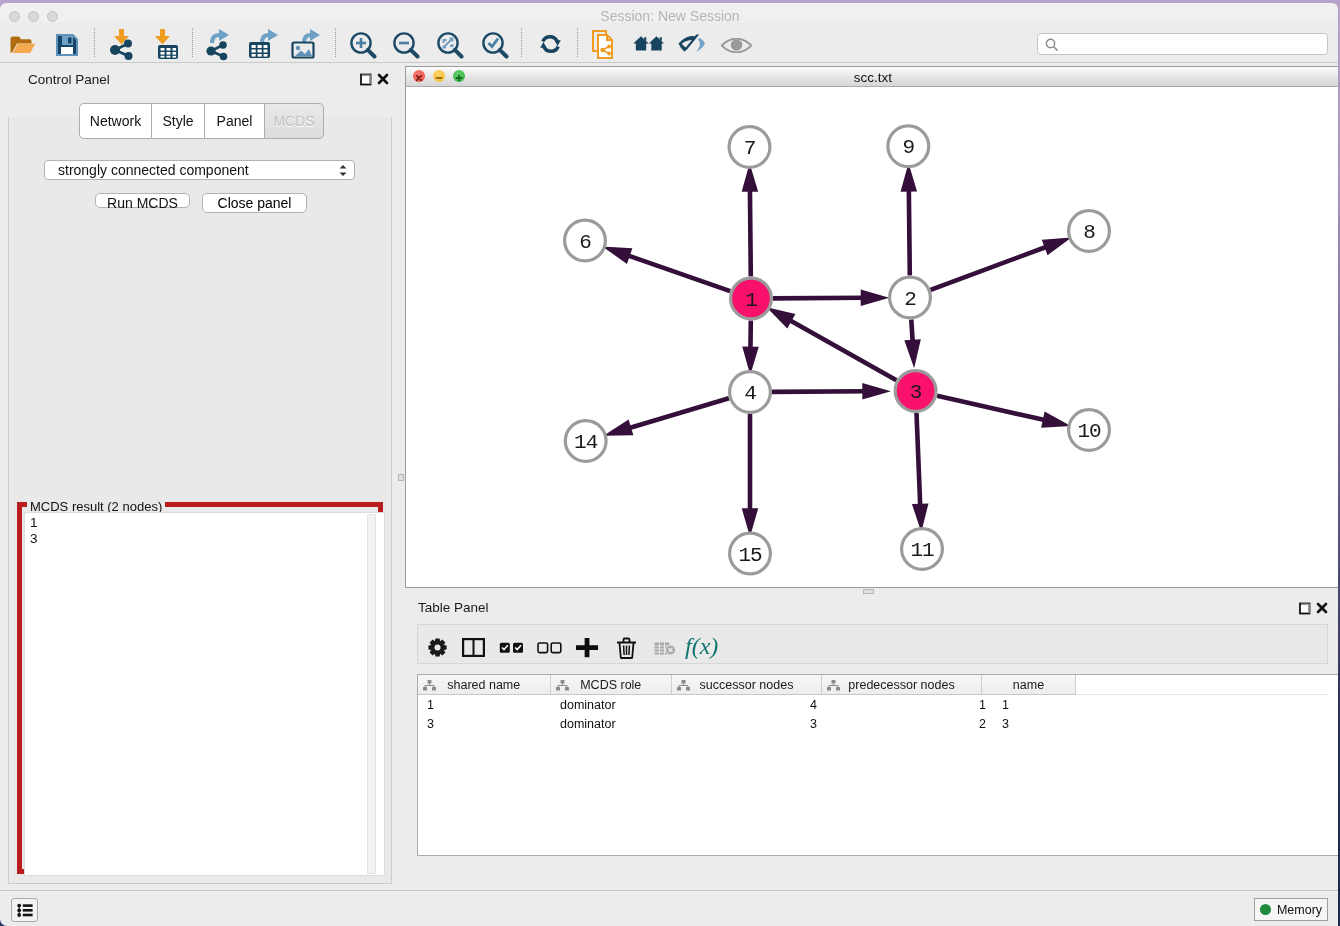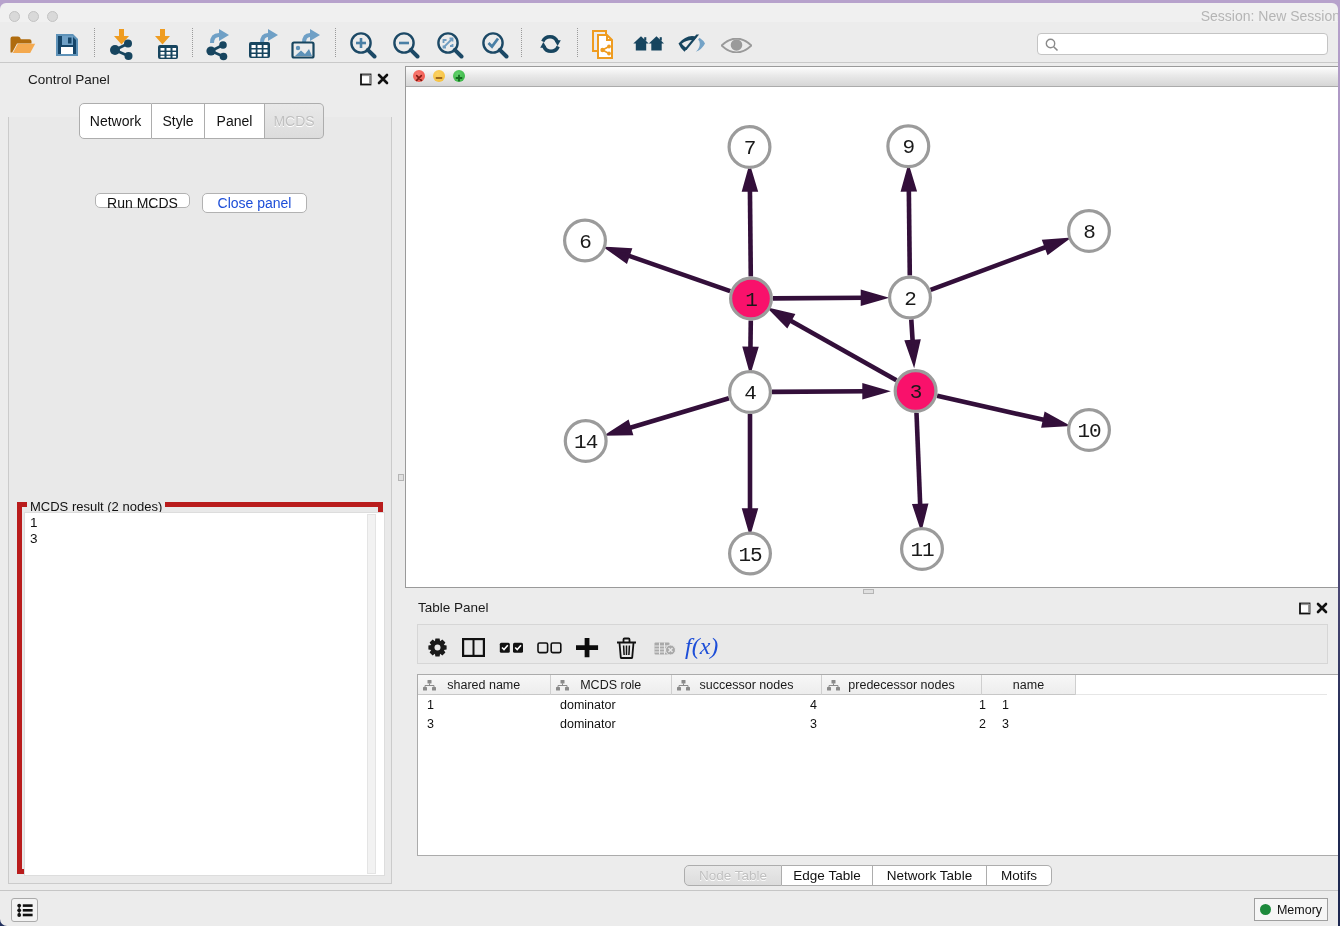--- a/index.html
+++ b/index.html
@@ -4,21 +4,21 @@
 *{margin:0;padding:0;box-sizing:border-box}
 html,body{width:1340px;height:926px;overflow:hidden}
 body{font-family:"Liberation Sans",sans-serif;background:#ececec;position:relative}
 .abs{position:absolute}
 
 #deskTop{left:0;top:0;width:1340px;height:9px;background:#b7a2cc}
 #deskRight{right:0;top:0;width:2px;height:926px;background:linear-gradient(#b7a2cc 0%,#a791c0 20%,#5e5584 55%,#232c55 80%,#1d2750 100%)}
 
 #titlebar{left:0;top:3px;width:1338px;height:19px;background:#f0f0f0;border-radius:6px 6px 0 0}
 .tbdot{position:absolute;top:8px;width:11px;height:11px;border-radius:50%;background:#d9d9d9;border:1px solid #c3c3c3}
-#titletext{position:absolute;top:5px;left:0;width:1340px;text-align:right;font-size:14px;color:#b5b5b5}
+#titletext{position:absolute;top:5px;left:0;width:1340px;text-align:center;font-size:14px;color:#b5b5b5}
 
 #toolbar{left:0;top:22px;width:1338px;height:41px;background:#ececec;border-bottom:1px solid #c9c9c9}
 .sep{position:absolute;top:6px;height:29px;width:0;border-left:1px dotted #9a9a9a}
 .ticon{position:absolute}
 #searchbox{position:absolute;left:1037px;top:11px;width:291px;height:22px;background:#fff;border:1px solid #c4c4c4;border-radius:4px}
 
 #cpanel{left:0;top:63px;width:400px;height:827px}
 #cpTitle{position:absolute;left:28px;top:9px;font-size:13.5px;color:#1a1a1a}
 #cpBody{position:absolute;left:8px;top:54px;width:384px;height:767px;background:#e9e9e9;border:1px solid #cbcbcb;border-top:none}
 .tabstrip{position:absolute;display:flex;font-size:14px;color:#111}
@@ -222,32 +222,38 @@
  <svg style="position:absolute;left:377px;top:10px" width="12" height="12" viewBox="0 0 12 12">
       <path d="M2,2 L10,10 M10,2 L2,10" stroke="#111" stroke-width="2.6" stroke-linecap="round"></path>
     </svg>
  <div id="cpBody"></div>
  <div class="tabstrip" style="left:79px;top:40px;height:36px">
   <div class="tab" style="width:73px">Network</div>
   <div class="tab" style="width:53px">Style</div>
   <div class="tab" style="width:60px">Panel</div>
   <div class="tab sel" style="width:59px">MCDS</div>
  </div>
+ <div style="position:absolute;left:44px;top:97px;width:311px;height:20px;background:#fff;border:1px solid #b2b2b2;border-radius:4px;font-size:14px;color:#111;line-height:18px;padding-left:13px">strongly connected component
+   <svg style="position:absolute;right:6px;top:3px" width="10" height="13" viewBox="0 0 10 13">
+        <path d="M1.5,4.5 L5,1 L8.5,4.5 Z M1.5,8.5 L5,12 L8.5,8.5 Z" fill="#333"></path>
+      </svg>
+ </div>
  <div style="position:absolute;left:95px;top:130px;width:95px;height:15px;background:#fff;border:1px solid #b2b2b2;border-radius:5px;font-size:14px;color:#111;text-align:center;line-height:18px">Run MCDS</div>
- <div style="position:absolute;left:202px;top:130px;width:105px;height:20px;background:#fff;border:1px solid #b2b2b2;border-radius:5px;font-size:14px;color:#1d4ed8;text-align:center;line-height:18px">Close panel</div>
+ <div style="position:absolute;left:202px;top:130px;width:105px;height:20px;background:#fff;border:1px solid #b2b2b2;border-radius:5px;font-size:14px;color:#000000;text-align:center;line-height:18px">Close panel</div>
  <div style="position:absolute;left:17px;top:439px;width:366px;height:372px;border:5px solid #b91c1c">
    <div style="position:absolute;left:5px;top:-8px;background:#e9e9e9;padding:0 3px;font-size:13px;color:#111">MCDS result (2 nodes)</div>
    <div style="position:absolute;left:2px;top:5px;width:361px;height:364px;background:#fff;border:1px solid #ddd;font-size:13.5px;color:#111">
      <div style="padding:2px 0 0 5px;line-height:15.5px">1<br>3</div>
      <div style="position:absolute;right:8px;top:1px;width:9px;height:360px;background:#f2f2f2;border:1px solid #e4e4e4"></div>
    </div>
  </div>
 </div>
 <div class="abs" id="netframe">
  <div id="nfTitle"></div>
+ <div id="nfText">scc.txt</div>
  <div class="macdot" style="left:7px;background:radial-gradient(circle at 40% 35%,#f87b72,#ee4d43)">
    <svg width="12" height="12" viewBox="0 0 13 13">
         <path d="M4,4 L9,9 M9,4 L4,9" stroke="#7e1c14" stroke-width="1.8" stroke-linecap="round"></path>
       </svg></div>
  <div class="macdot" style="left:27px;background:radial-gradient(circle at 40% 35%,#fbd164,#f5bd34)">
    <svg width="12" height="12" viewBox="0 0 13 13">
         <line x1="3" y1="6.5" x2="10" y2="6.5" stroke="#99621a" stroke-width="2"></line>
       </svg></div>
  <div class="macdot" style="left:47px;background:radial-gradient(circle at 40% 35%,#63d16c,#2eae3c)">
    <svg width="12" height="12" viewBox="0 0 13 13">
@@ -363,21 +369,21 @@
         <g stroke="#e9e9e9" stroke-width="1">
           <line x1="0.5" y1="4" x2="15.5" y2="4"></line>
           <line x1="0.5" y1="7" x2="15.5" y2="7"></line>
           <line x1="0.5" y1="10" x2="15.5" y2="10"></line>
           <line x1="5.5" y1="0.5" x2="5.5" y2="12.5"></line>
           <line x1="10.5" y1="0.5" x2="10.5" y2="12.5"></line>
         </g>
         <circle cx="16.5" cy="8" r="5" fill="#a9a9a9" stroke="#e9e9e9" stroke-width="1"></circle>
         <path d="M14.5,6 L18.5,10 M18.5,6 L14.5,10" stroke="#e9e9e9" stroke-width="1.4"></path>
       </svg>
-  <div style="position:absolute;left:267px;top:8px;font-family:'Liberation Serif',serif;font-style:italic;font-size:24px;color:#1d4ed8">f(x)</div>
+  <div style="position:absolute;left:267px;top:8px;font-family:'Liberation Serif',serif;font-style:italic;font-size:24px;color:#0f766e">f(x)</div>
  </div>
  <div id="ttable">
   <div id="thead" style="width:658px">
   <div class="hcell" style="left:0px;width:132.5px">
           <svg width="13" height="11" viewBox="0 0 13 11">
             <g fill="#8a8a8a">
               <rect x="4.5" y="0" width="4" height="3.4" rx="0.5"></rect>
               <rect x="0" y="7" width="4" height="3.4" rx="0.5"></rect>
               <rect x="9" y="7" width="4" height="3.4" rx="0.5"></rect>
             </g>
@@ -440,26 +446,20 @@
     <div class="tcell" style="left:584px">1</div>
   </div>
   <div class="trow" style="left:0;top:40px;width:909px">
     <div class="tcell" style="left:9px">3</div>
     <div class="tcell" style="left:142px">dominator</div>
     <div class="tcell num" style="left:254px;width:145px">3</div>
     <div class="tcell num" style="left:404px;width:164px">2</div>
     <div class="tcell" style="left:584px">3</div>
   </div>
  </div>
- <div class="tabstrip" style="left:279px;top:269px;height:21px;font-size:13.5px">
-  <div class="tab sel" style="width:98px">Node Table</div>
-  <div class="tab" style="width:91px">Edge Table</div>
-  <div class="tab" style="width:114px">Network Table</div>
-  <div class="tab" style="width:65px">Motifs</div>
- </div>
 </div>
 <div class="abs" id="statusline">
  <div id="listBtn">
       <svg width="16" height="15" viewBox="0 0 16 15">
         <line x1="2.2" y1="2" x2="2.2" y2="13" stroke="#111" stroke-width="1"></line>
         <g fill="#111">
           <circle cx="2.2" cy="2.6" r="1.9"></circle>
           <circle cx="2.2" cy="7.3" r="1.9"></circle>
           <circle cx="2.2" cy="12" r="1.9"></circle>
           <rect x="5.8" y="1.3" width="9.8" height="2.6"></rect>

